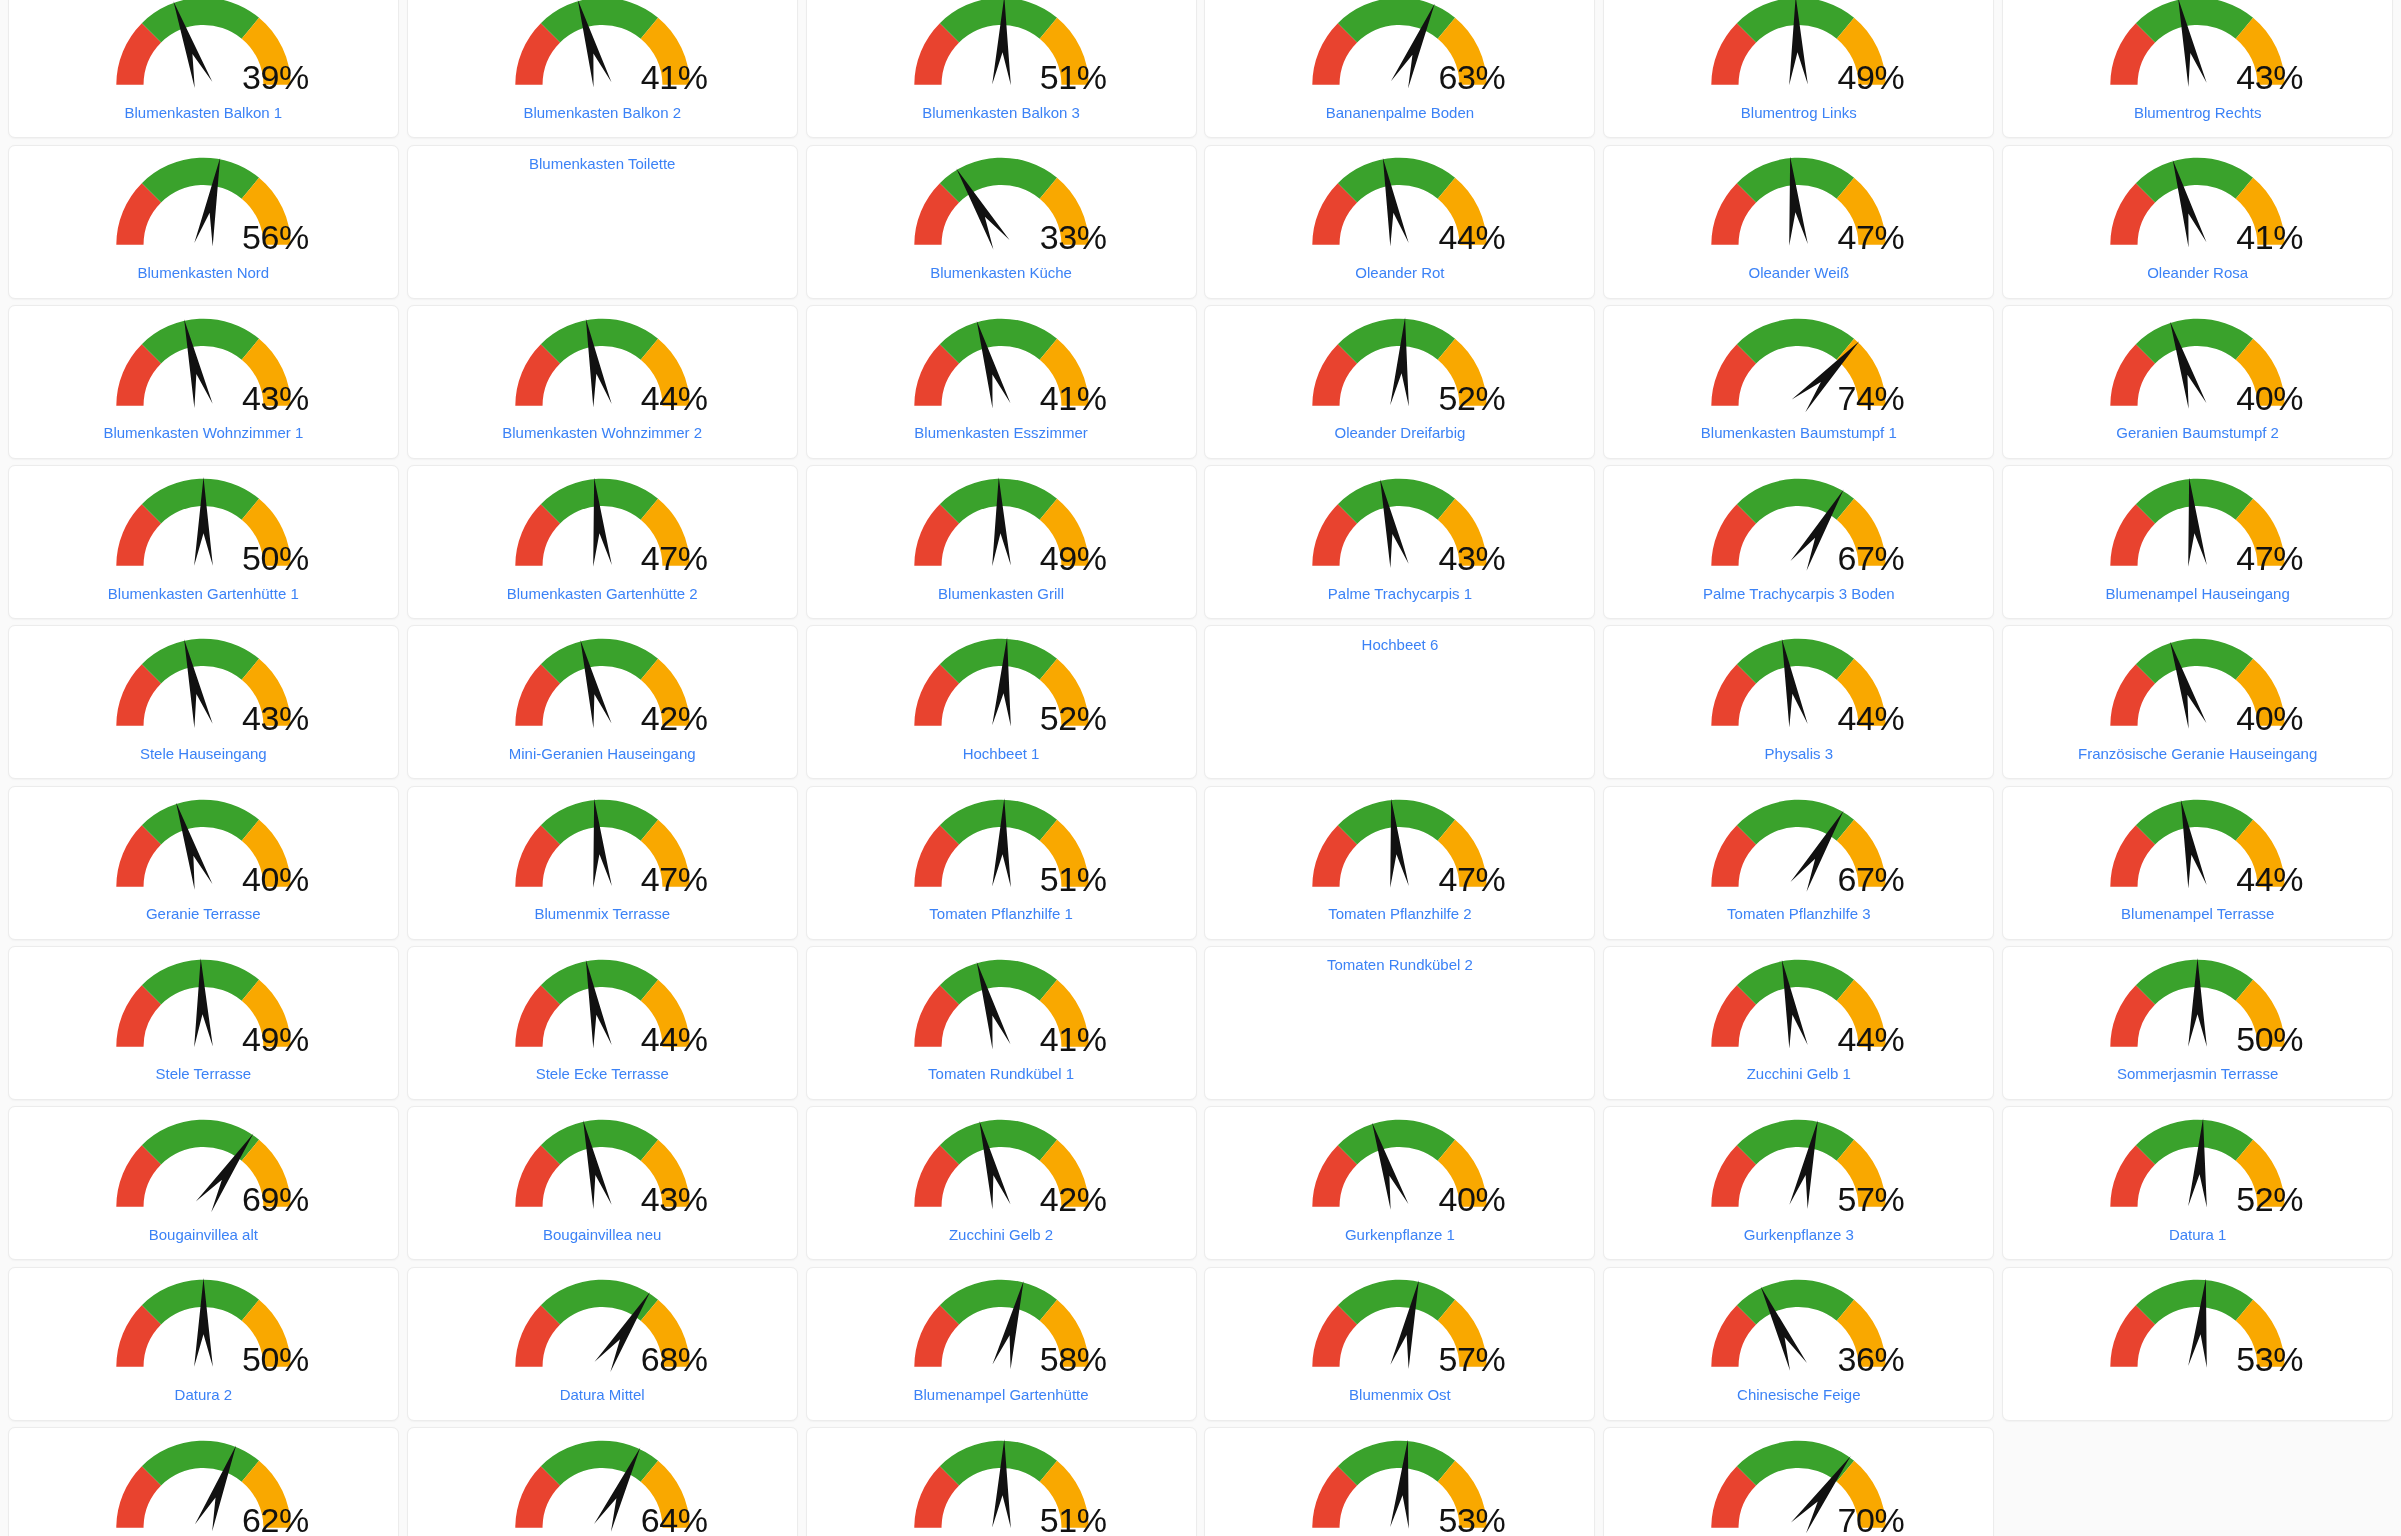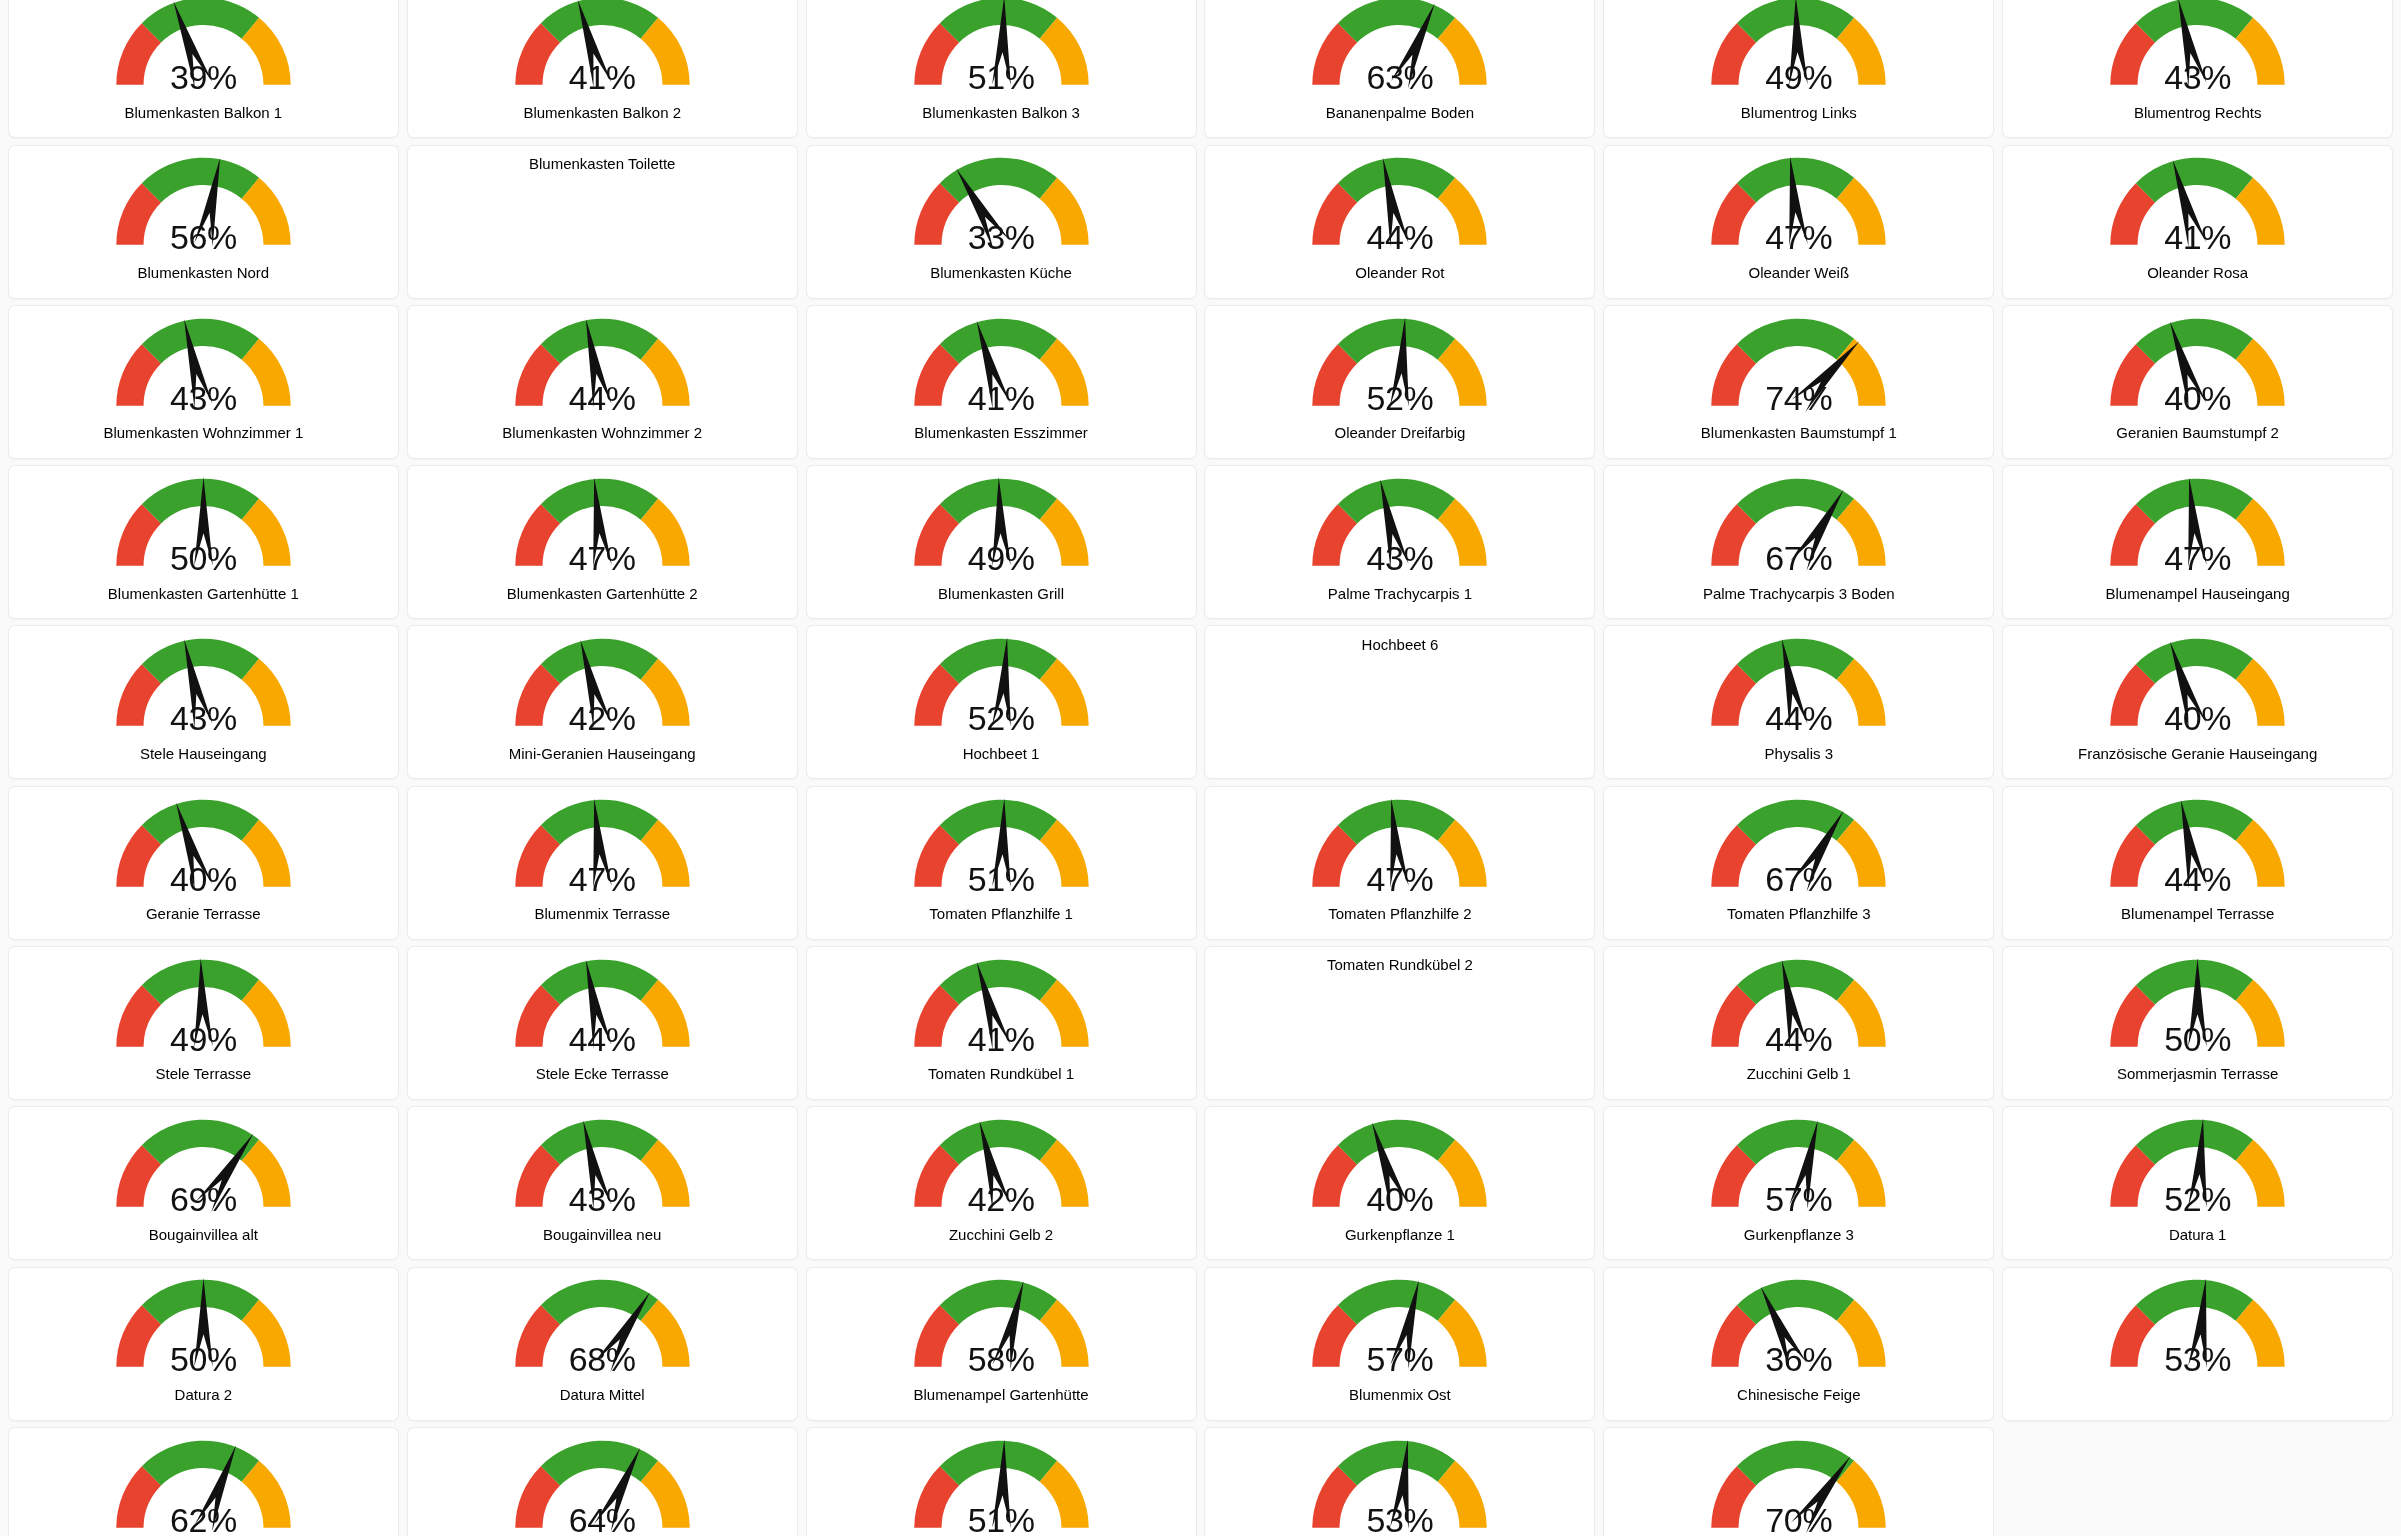--- a/index.html
+++ b/index.html
@@ -46,31 +46,31 @@
   .gauge-svg {
     display: block;
     width: 211px;
     height: 109px;
   }
   .gauge-value {
     position: absolute;
     left: 0;
     right: 0;
     top: 67px;
-    text-align: center;
+    text-align: right;
     font-size: 34px;
     font-weight: 400;
     color: #121212;
     font-family: "Liberation Sans", sans-serif;
     letter-spacing: -0.4px;
     line-height: 1;
   }
   .gauge-label {
     font-size: 15px;
-    color: #000000;
+    color: #3b82f6;
     text-align: center;
     margin-top: 1.6px;
     font-family: "Liberation Sans", sans-serif;
     white-space: nowrap;
   }
 </style>
 </head>
 <body>
 
 <div id="dashboard">

